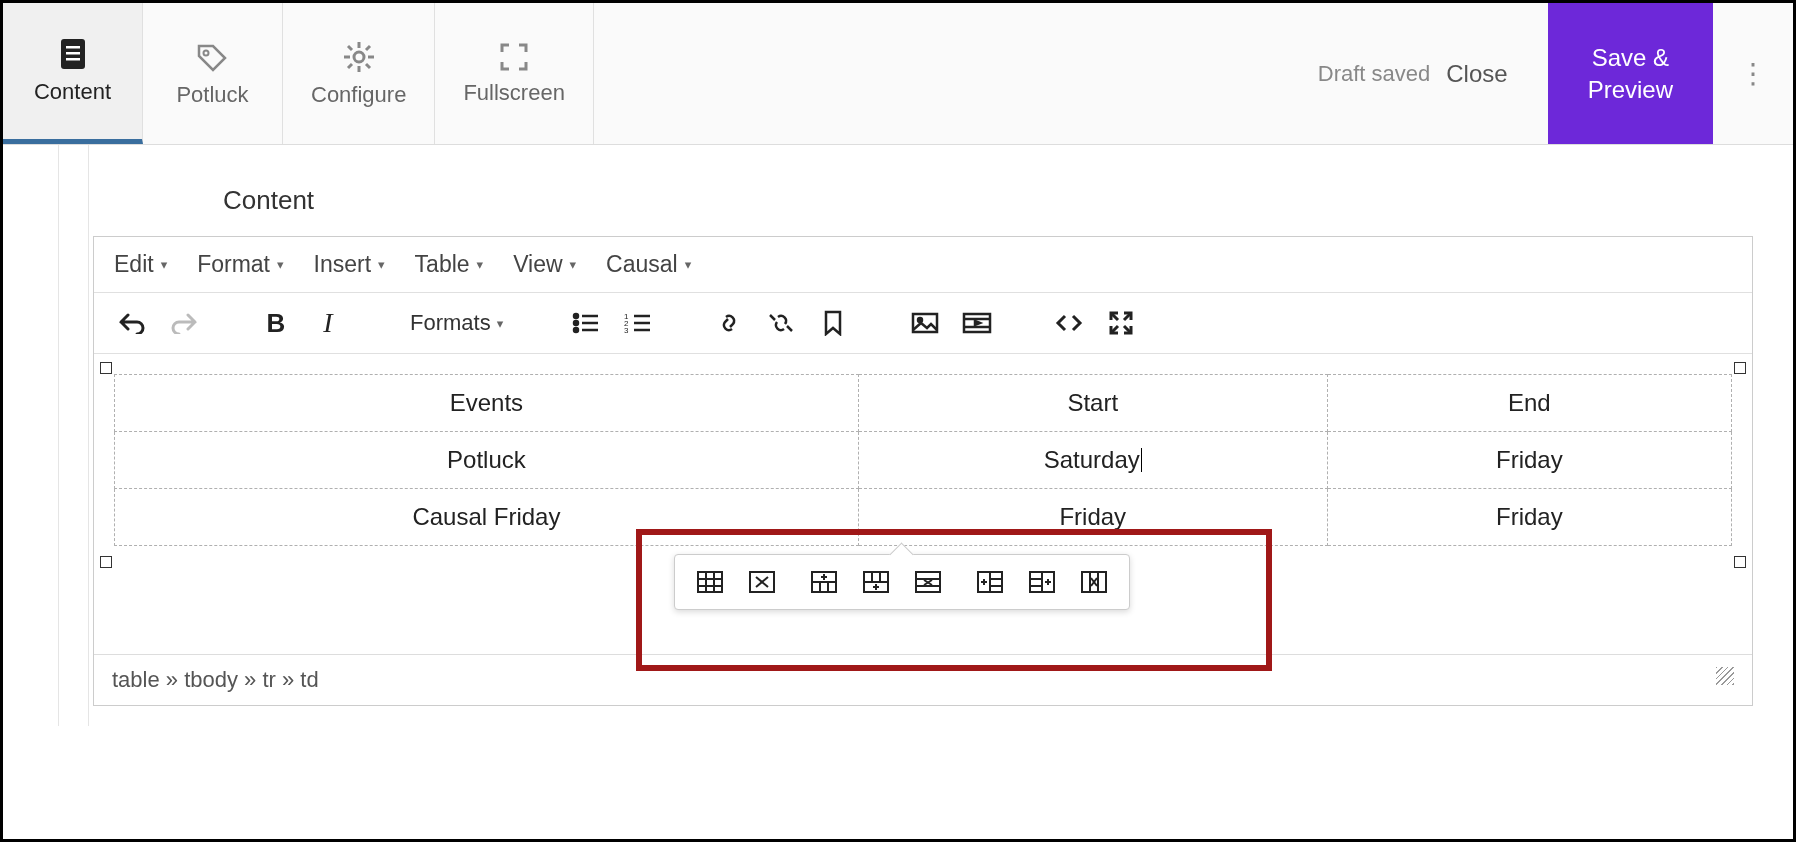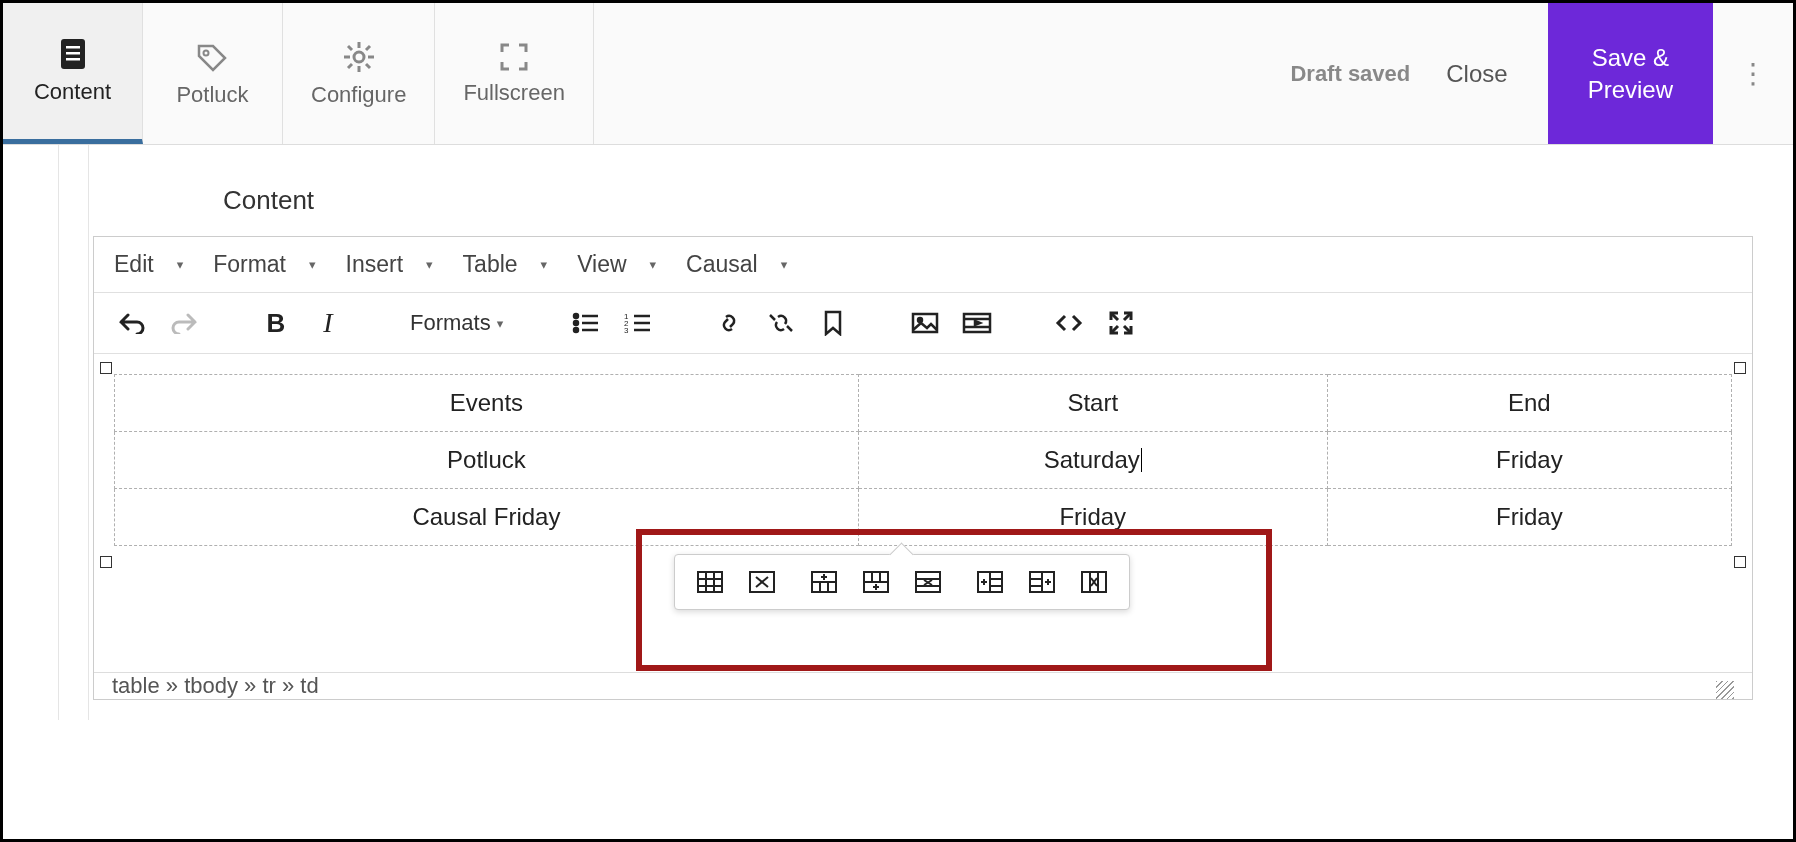--- a/index.html
+++ b/index.html
@@ -6,37 +6,37 @@
 body { font-family: -apple-system, "Helvetica Neue", Arial, sans-serif; background: #fff; }
 
 .frame { border: 3px solid #000; width: 1796px; height: 842px; position: relative; overflow: hidden; }
 
 .header { display: flex; height: 142px; border-bottom: 1px solid #ddd; align-items: stretch; background: #fafafa; }
 .tab { display: flex; flex-direction: column; align-items: center; justify-content: center; padding: 0 28px; border-right: 1px solid #e0e0e0; color: #666; font-size: 22px; cursor: pointer; min-width: 140px; }
 .tab.active { background: #f0f0f0; color: #222; border-bottom: 5px solid #3a6e9e; }
 .tab .icon { font-size: 34px; margin-bottom: 8px; color: #333; }
 .tab:not(.active) .icon { color: #888; }
 .spacer { flex: 1; }
-.draft { align-self: center; color: #888; font-size: 22px; margin-right: 36px; font-weight: bold; }
+.draft { align-self: center; color: #888; font-size: 22px; margin-right: 16px; }
 .close-btn { align-self: center; color: #555; font-size: 24px; margin-right: 40px; cursor: pointer; }
 .save-btn { background: #6d28d9; color: #fff; display: flex; align-items: center; justify-content: center; padding: 0 40px; font-size: 24px; text-align: center; cursor: pointer; }
 .more-btn { display: flex; align-items: center; justify-content: center; width: 80px; color: #888; font-size: 28px; cursor: pointer; }
 
 .body-area { position: relative; padding: 20px 40px 20px 90px; }
 .ruler-v { position: absolute; left: 40px; top: 0; bottom: 0; width: 50px; }
 .ruler-v::before, .ruler-v::after { content: ""; position: absolute; top: 0; bottom: 0; border-left: 1px solid #e5e5e5; }
 .ruler-v::before { left: 15px; }
 .ruler-v::after { left: 45px; }
 
 .section-title { font-size: 26px; color: #333; margin: 20px 0 20px 130px; }
 
 .editor-wrap { margin-left: 0; border: 1px solid #ccc; background: #fff; }
 
 .menubar { display: flex; gap: 30px; padding: 14px 20px; font-size: 23px; color: #444; border-bottom: 1px solid #e0e0e0; }
-.menu-item { cursor: pointer; display: inline-flex; align-items: center; gap: 23px; }
+.menu-item { cursor: pointer; display: inline-flex; align-items: center; gap: 7px; }
 .caret { font-size: 13px; color: #666; }
 
 .toolbar { display: flex; align-items: center; padding: 10px 18px; border-bottom: 1px solid #e0e0e0; gap: 12px; }
 .tb { width: 40px; height: 40px; display: inline-flex; align-items: center; justify-content: center; cursor: pointer; color: #222; }
 .tb.dim { color: #bbb; }
 .tb-sep { width: 28px; }
 .formats-dd { font-size: 22px; color: #333; cursor: pointer; display: inline-flex; align-items: center; gap: 6px; padding: 0 10px; text-align: center; }
 
 .canvas { position: relative; padding: 20px; min-height: 300px; }
 .edit-table { border-collapse: collapse; width: 100%; font-size: 24px; color: #222; text-align: center; }
@@ -45,21 +45,21 @@
 
 .handle { position: absolute; width: 12px; height: 12px; border: 1px solid #333; background: #fff; }
 
 .ctx-toolbar { position: absolute; left: 580px; top: 200px; background: #fff; border: 1px solid #ccc; border-radius: 4px; box-shadow: 0 2px 6px rgba(0,0,0,0.15); padding: 12px 18px; display: flex; align-items: center; gap: 28px; }
 .ctx-toolbar::before { content:""; position:absolute; top:-9px; left:50%; margin-left:-9px; width:16px; height:16px; background:#fff; border-left:1px solid #ccc; border-top:1px solid #ccc; transform: rotate(45deg); }
 .ctx-group { display:flex; gap: 18px; }
 .ctx-btn { width: 34px; height: 30px; cursor:pointer; display:flex; align-items:center; justify-content:center; }
 
 .highlight-box { position: absolute; border: 6px solid #a01818; pointer-events: none; }
 
-.statusbar { border-top: 1px solid #ddd; padding: 0 18px; font-size: 22px; color: #555; display:flex; justify-content:space-between; align-items:flex-end;margin-top:18px; }
+.statusbar { border-top: 1px solid #ddd; padding: 12px 18px; font-size: 22px; color: #555; display:flex; justify-content:space-between; align-items:flex-start; }
 .resize-grip { width:18px; height:18px; background: repeating-linear-gradient(135deg, #999 0 1px, transparent 1px 4px); }
 
 svg { display:block; }
 </style>
 </head>
 <body>
 
 <div class="frame">
   <div class="header">
     <div class="tab active">

